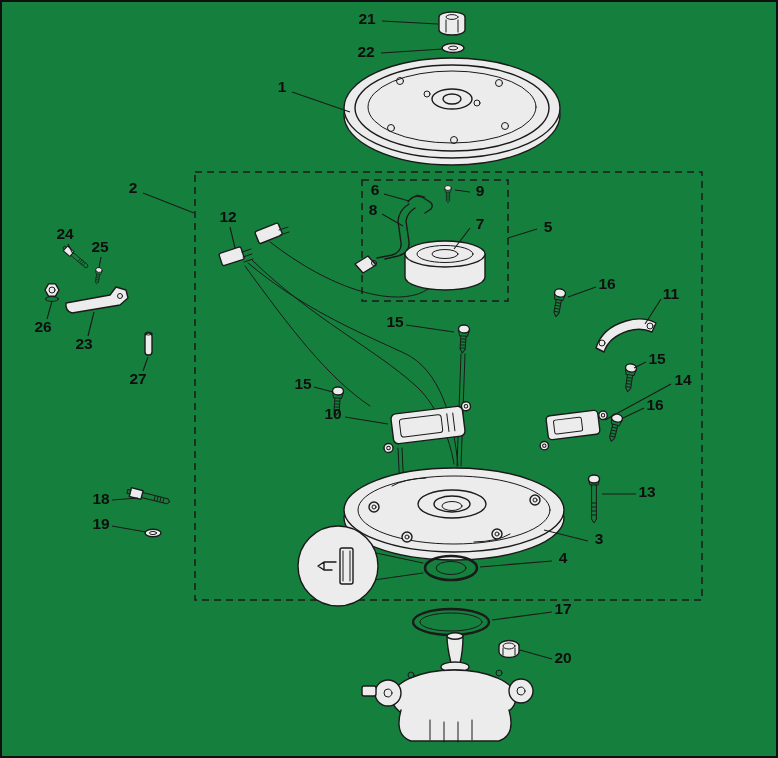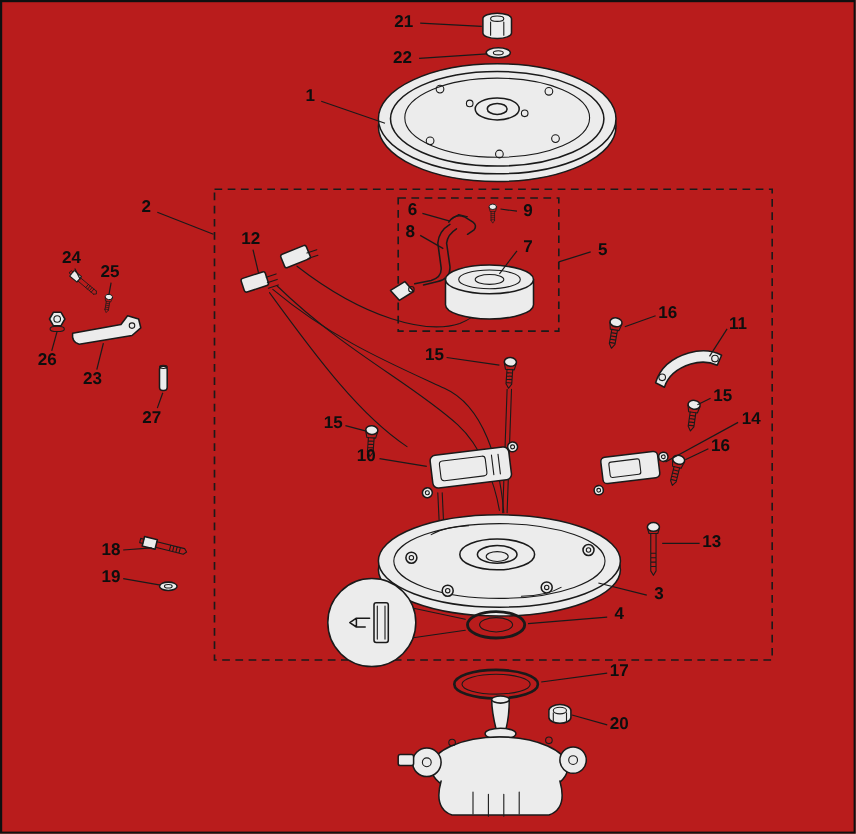--- a/index.html
+++ b/index.html
@@ -1,18 +1,18 @@
 <!DOCTYPE html>
 <html><head>
 <meta charset="utf-8">
 <style>
   html,body{margin:0;padding:0;background:#bfbfbf;}
   .page{
     position:relative;width:778px;height:758px;box-sizing:border-box;
-    background:#b91c1c;border:2px solid #101010;overflow:hidden;
+    background:#15803d;border:2px solid #101010;overflow:hidden;
     font-family:"Liberation Sans",sans-serif;
   }
   svg{display:block}
   .part{stroke:#1a1a1a;fill:none;stroke-width:1.4;stroke-linecap:round;stroke-linejoin:round;}
   .fillpart{stroke:#1a1a1a;fill:#ececec;stroke-width:1.4;stroke-linecap:round;stroke-linejoin:round;}
   .thin{stroke-width:1;}
   .thick{stroke-width:2.6;}
   .dash{stroke:#1a1a1a;fill:none;stroke-width:1.5;stroke-dasharray:7 5;}
   .leader{stroke:#1a1a1a;stroke-width:1.1;}
   .callout{

